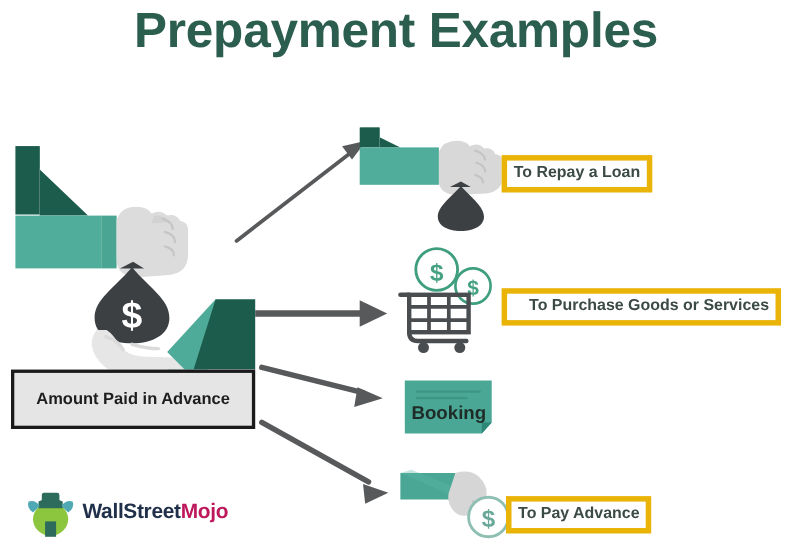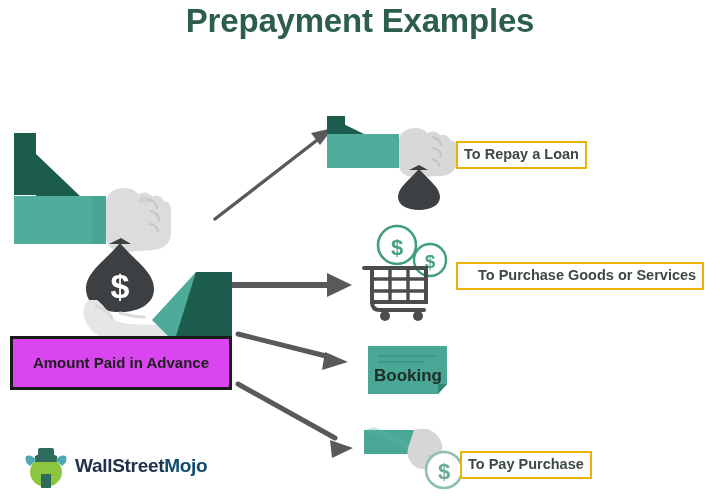--- a/index.html
+++ b/index.html
@@ -9,43 +9,43 @@
     font-family:"Liberation Sans", sans-serif;
     overflow:hidden;
     position:relative;
   }
   #stage{position:relative;width:720px;height:501px;}
 
   
   .title{
     position:absolute;left:0;top:2px;width:720px;
     text-align:center;
-    font-size:33px;font-weight:bold;
+    font-size:45px;font-weight:bold;
     color:#2c5e4f;
     letter-spacing:-0.2px;
     font-family:"Liberation Sans", sans-serif;
   }
 
   
   .source-box{
     position:absolute;left:10px;top:336px;width:222px;height:54px;
-    border:3px solid #1a1a1a;background:#d946ef;
+    border:3px solid #1a1a1a;background:#e5e5e5;
     display:flex;flex-direction:column;align-items:center;justify-content:center;
     box-sizing:border-box;
     z-index:6;
   }
   .source-box .ln{
     font-size:15px;font-weight:bold;color:#1d1d1d;line-height:1.12;
     white-space:nowrap;
   }
 
   
   .chip{
     position:absolute;
-    border:2px solid #eab308;
+    border:5px solid #eab308;
     background:#ffffff;
     color:#3c4a45;
     font-size:14.5px;font-weight:bold;
     padding:3px 6px 4px 6px;
     white-space:nowrap;
     box-sizing:border-box;
     line-height:1.15;
     z-index:7;
   }
   #chip-loan{left:456px;top:141px;}
@@ -58,21 +58,21 @@
   svg.layer.below{z-index:2;}
 
   
   .logo{
     position:absolute;left:22px;top:446px;
     display:flex;align-items:center;gap:7px;
     z-index:8;
   }
   .logo-text{font-size:19px;font-weight:bold;letter-spacing:-0.3px;}
   .logo-wall{color:#21304a;text-align:center;}
-  .logo-mojo{color:#0c4a6e;text-align:right;}
+  .logo-mojo{color:#be185d;text-align:right;}
 
   
   .booking-txt{
     position:absolute;left:374px;top:366px;
     font-size:17px;font-weight:bold;color:#1e2b27;
     z-index:7;white-space:nowrap;
   }
 </style>
 </head>
 <body>
@@ -203,21 +203,21 @@
   </svg>
 
   <div class="source-box">
     <div class="ln">Amount Paid in Advance</div>
   </div>
 
   <div class="booking-txt">Booking</div>
 
   <div class="chip" id="chip-loan">To Repay a Loan</div>
   <div class="chip" id="chip-goods">To Purchase Goods or Services</div>
-  <div class="chip" id="chip-expenses">To Pay Purchase</div>
+  <div class="chip" id="chip-expenses">To Pay Advance</div>
 
   <div class="logo">
     <div style="width:46px;height:40px;"></div>
     <span class="logo-text">
       <span class="logo-wall">WallStreet</span><span class="logo-mojo">Mojo</span>
     </span>
   </div>
 
 </div>
 

